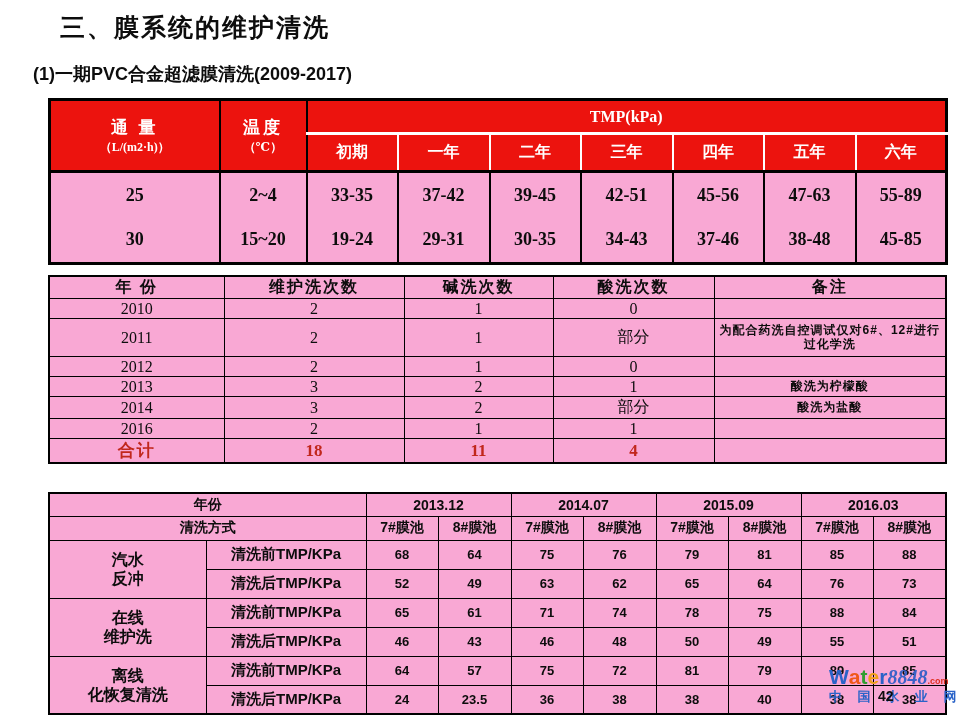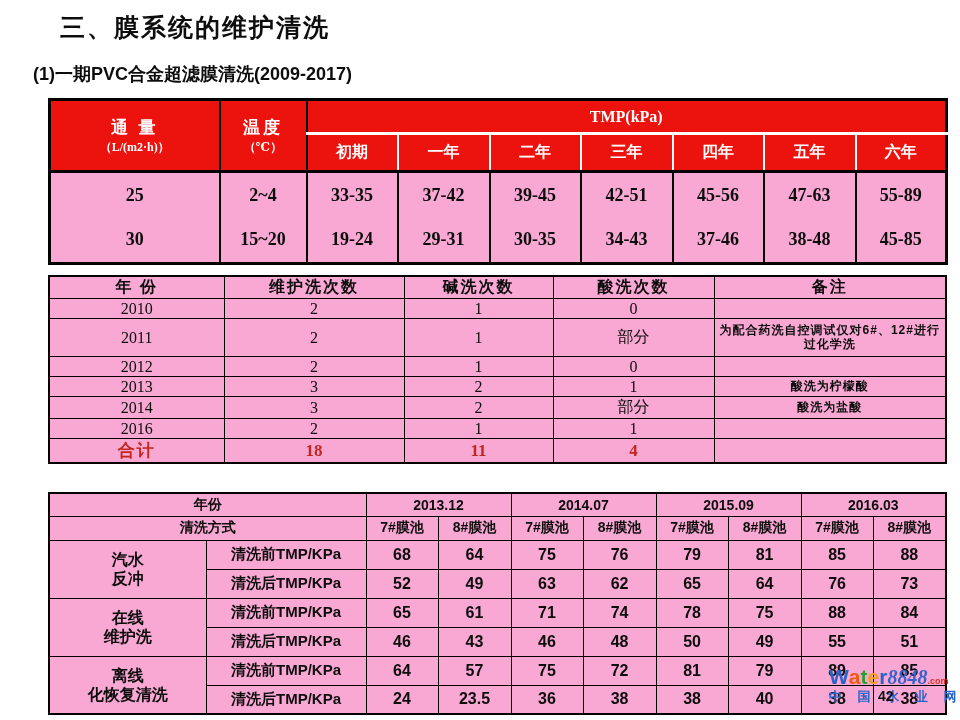--- a/index.html
+++ b/index.html
@@ -42,21 +42,21 @@
   #t2 tr.total td:first-child{font-family:"Liberation Sans","DejaVu Sans",sans-serif;letter-spacing:2px;}
 
   
   #t3{top:492px;width:897px;border:2px solid #000;}
   #t3 th,#t3 td{border:1.5px solid #000;font-weight:bold;}
   #t3 thead tr.y{height:23px;} #t3 thead tr.p{height:24px;}
   #t3 thead th{font-size:14px;}
   #t3 tbody tr{height:29px;}
   #t3 td.glabel{font-size:16px;line-height:1.2;margin-top:22px;}
   #t3 td.metric{font-size:15px;}
-  #t3 td.val{font-size:16px;}
+  #t3 td.val{font-size:13px;}
 
   
   .watermark{position:absolute;left:829px;top:666px;z-index:10;line-height:1.05;white-space:nowrap;}
   .wm-line1{font-weight:bold;font-size:21px;}
   .wl{display:inline-block;}
   .c-blue{color:#2a63c8;} .c-orange{color:#f05818;} .c-green{color:#2f9e30;} .c-yellow{color:#f0a018;}
   .wm-num{color:#3a62c8;font-style:italic;font-weight:bold;font-size:20px;
           font-family:"Liberation Serif","DejaVu Serif",serif;}
   .wm-com{color:#e03020;font-size:9px;font-weight:bold;vertical-align:baseline;margin-top:16px;}
   .wm-line2{color:#2a63c8;font-weight:bold;font-size:13px;letter-spacing:6px;margin-top:2px;}

